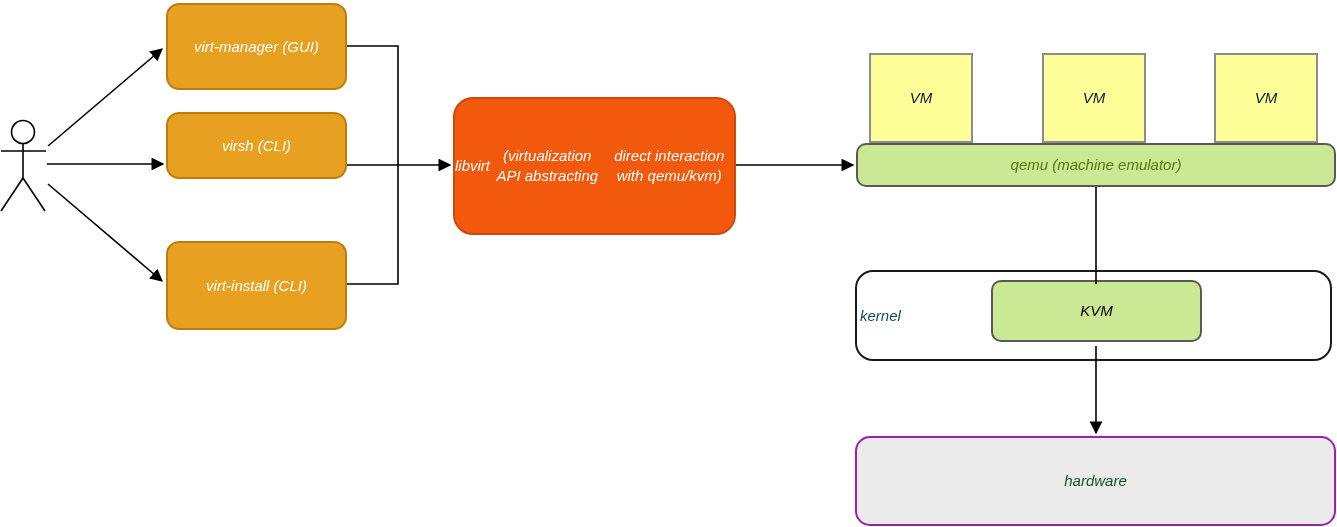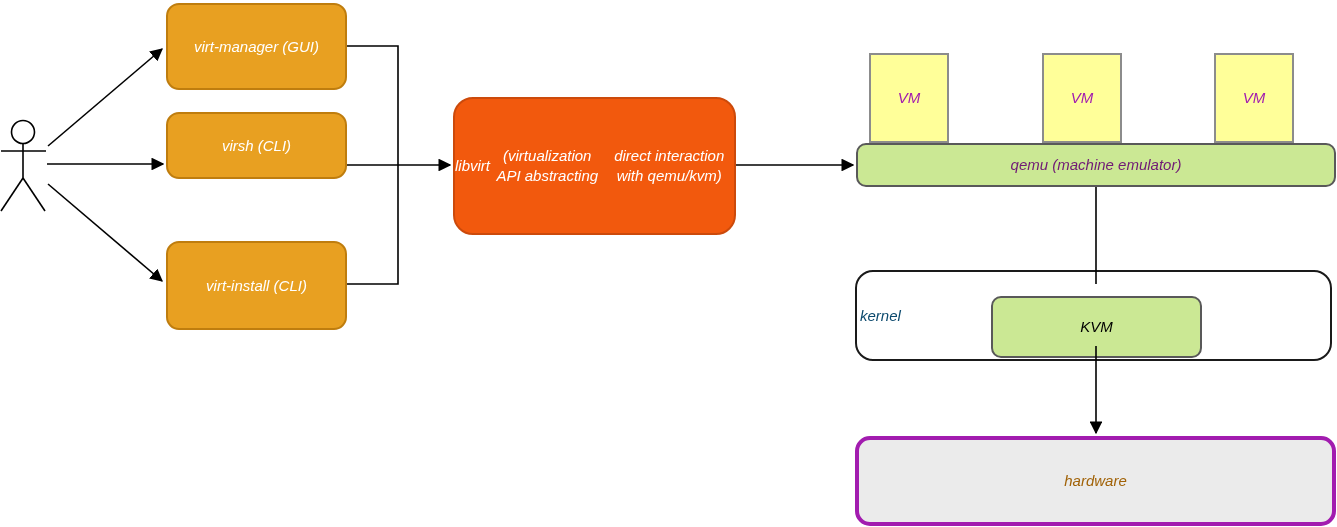--- a/index.html
+++ b/index.html
@@ -39,61 +39,61 @@
     left: 453px; top: 97px; width: 283px; height: 138px;
     background: #F2590D;
     border: 2px solid #CC4A0B;
     border-radius: 20px;
     color: #ffffff;
     flex-direction: row;
   }
   .libvirt span { display: block; }
   
   .vm {
-    top: 53px; width: 80px; height: 90px;
+    top: 53px; width: 104px; height: 90px;
     background: #FFFF99;
     border: 2px solid #8C8C8C;
-    color: #a21caf;
+    color: #0f172a;
   }
   .vm.v1 { left: 869px; }
   .vm.v2 { left: 1042px; }
   .vm.v3 { left: 1214px; }
   
   .qemu {
     left: 856px; top: 143px; width: 480px; height: 44px;
     background: #CBE894;
     border: 2px solid #595959;
     border-radius: 10px;
-    color: #701a75;
+    color: #4d7c0f;
   }
   
   .kernel {
     left: 855px; top: 270px; width: 477px; height: 91px;
     background: #ffffff;
     border: 2px solid #1a1a1a;
     border-radius: 18px;
     color: #0c4a6e;
     justify-content: flex-start;
   }
   .kernel .kernel-label { padding-left: 3px; }
   
   .kvm {
-    left: 991px; top: 296px; width: 211px; height: 62px;
+    left: 991px; top: 280px; width: 211px; height: 62px;
     background: #CBE894;
     border: 2px solid #595959;
     border-radius: 10px;
     color: #000000;
   }
   
   .hardware {
     left: 855px; top: 436px; width: 481px; height: 90px;
     background: #EBEBEB;
-    border: 4px solid #a21caf;
+    border: 2px solid #a21caf;
     border-radius: 15px;
-    color: #a16207;
+    color: #14532d;
   }
   svg.overlay {
     position: absolute;
     left: 0; top: 0;
     width: 1337px; height: 527px;
     pointer-events: none;
     z-index: 5;
   }
 </style>
 </head>

